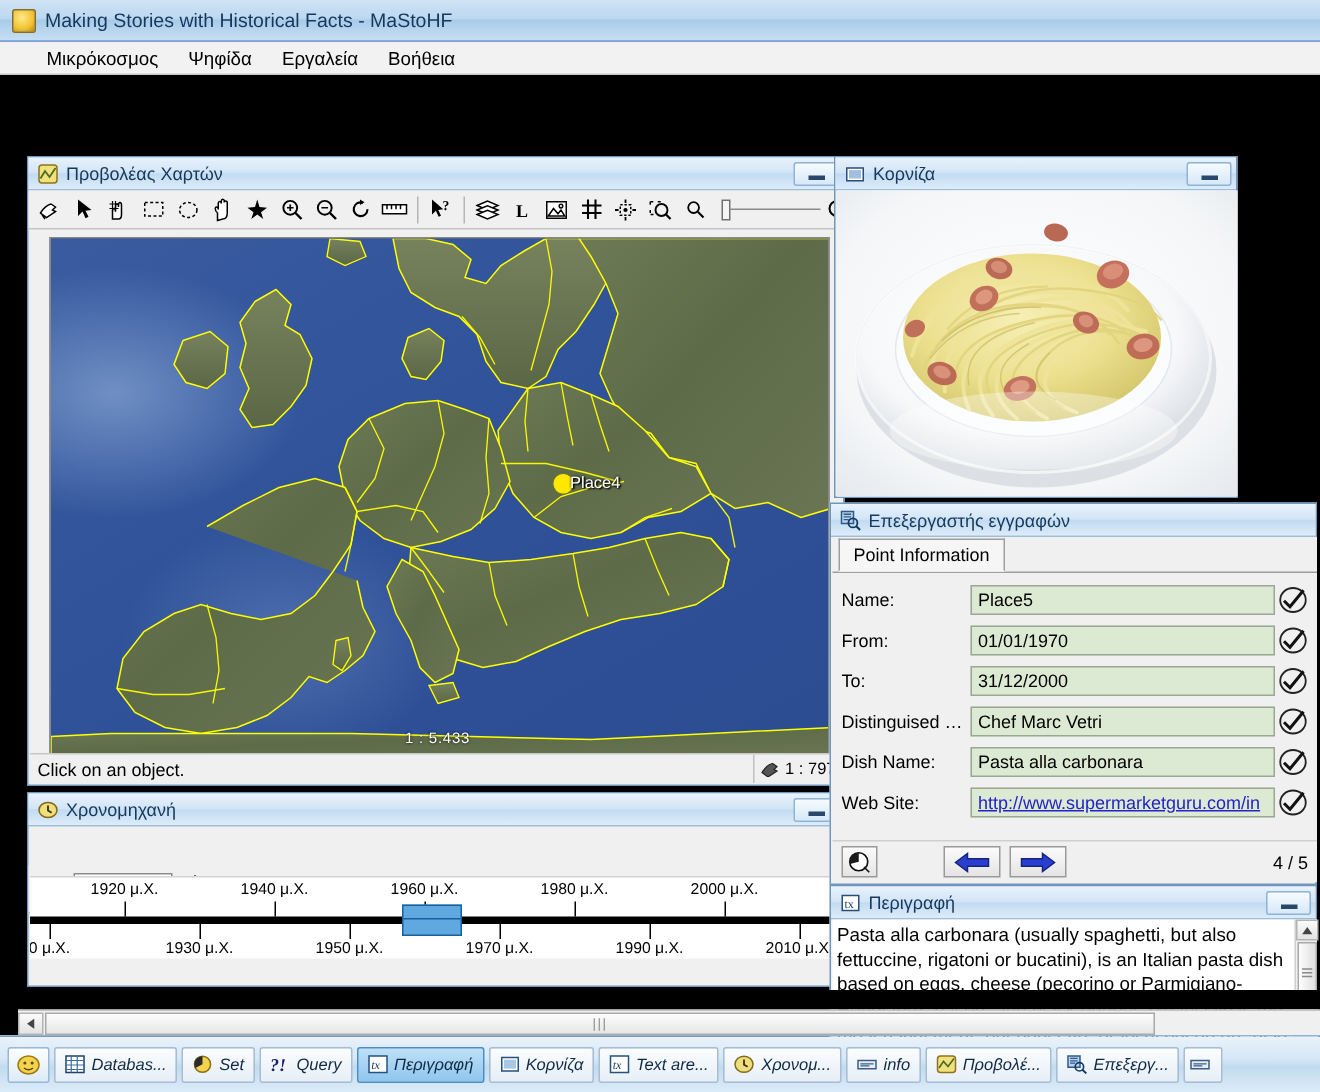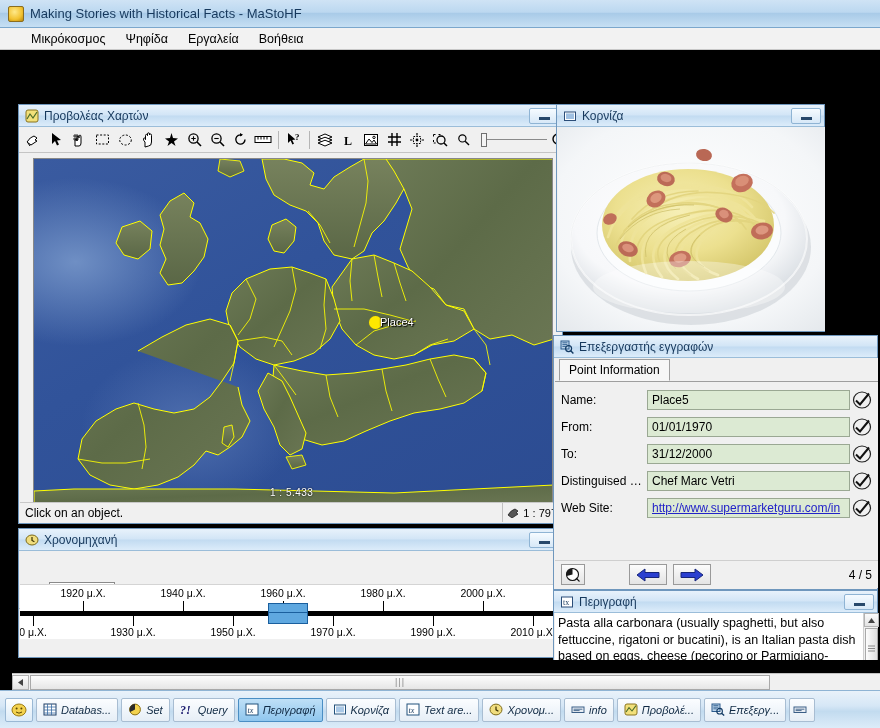--- a/index.html
+++ b/index.html
@@ -744,20 +744,30 @@
           <span class="ed-label">Distinguised Pers...</span>
           <span class="ed-input">Chef Marc Vetri</span>
           <span class="ed-check">
             <svg width="20" height="20" viewBox="0 0 20 20">
                 <ellipse cx="10" cy="10" rx="8.5" ry="8" fill="none" stroke="#222" stroke-width="1.2"></ellipse>
                 <path d="M4 10.5 L8 14.5 L17 3.5" stroke="#111" stroke-width="2" fill="none"></path>
               </svg>
           </span>
         </div>
         <div class="ed-row">
+          <span class="ed-label">Dish Name:</span>
+          <span class="ed-input">Pasta alla carbonara</span>
+          <span class="ed-check">
+            <svg width="20" height="20" viewBox="0 0 20 20">
+                <ellipse cx="10" cy="10" rx="8.5" ry="8" fill="none" stroke="#222" stroke-width="1.2"></ellipse>
+                <path d="M4 10.5 L8 14.5 L17 3.5" stroke="#111" stroke-width="2" fill="none"></path>
+              </svg>
+          </span>
+        </div>
+        <div class="ed-row">
           <span class="ed-label">Web Site:</span>
           <span class="ed-input link">http://www.supermarketguru.com/in</span>
           <span class="ed-check">
             <svg width="20" height="20" viewBox="0 0 20 20">
                 <ellipse cx="10" cy="10" rx="8.5" ry="8" fill="none" stroke="#222" stroke-width="1.2"></ellipse>
                 <path d="M4 10.5 L8 14.5 L17 3.5" stroke="#111" stroke-width="2" fill="none"></path>
               </svg>
           </span>
         </div>
       </div>

